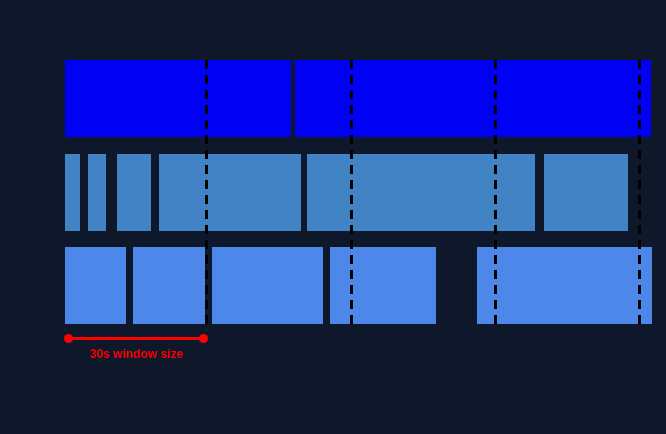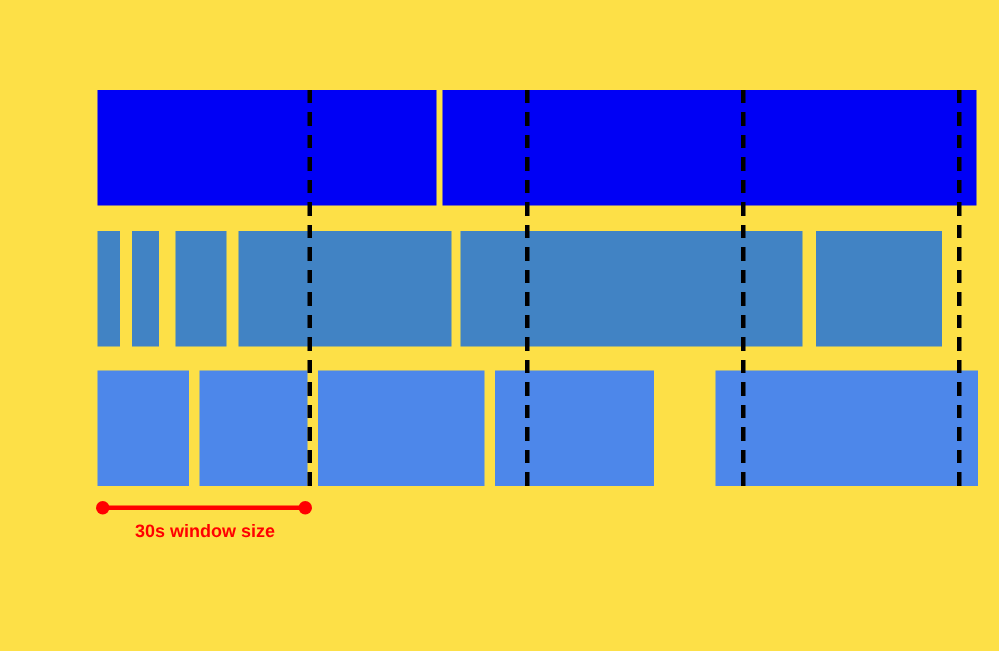--- a/index.html
+++ b/index.html
@@ -5,21 +5,21 @@
   html, body {
     margin: 0;
     padding: 0;
     background: #000000;
     font-family: "Liberation Sans", sans-serif;
   }
   .stage {
     position: relative;
     width: 666px;
     height: 434px;
-    background: #fde047;
+    background: #0f172a;
     overflow: hidden;
   }
   .bar-segment {
     position: absolute;
     z-index: 1;
   }
   .window-boundary {
     position: absolute;
     width: 3px;
     z-index: 2;

